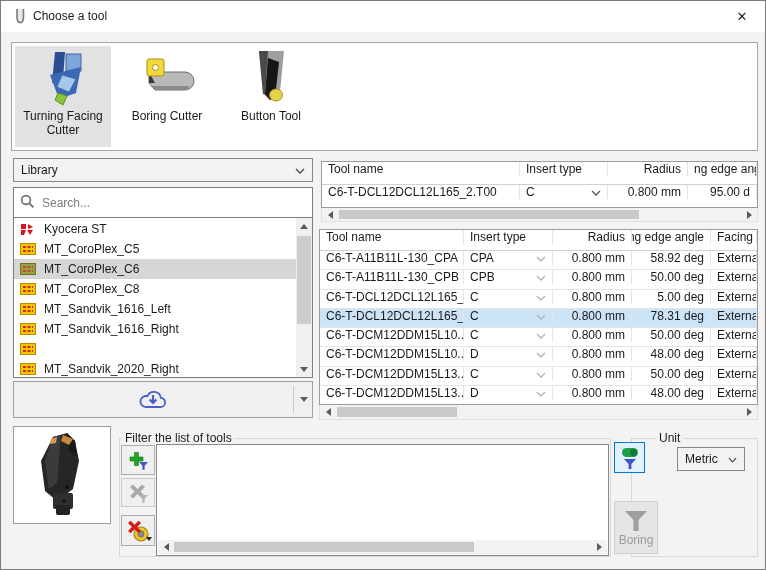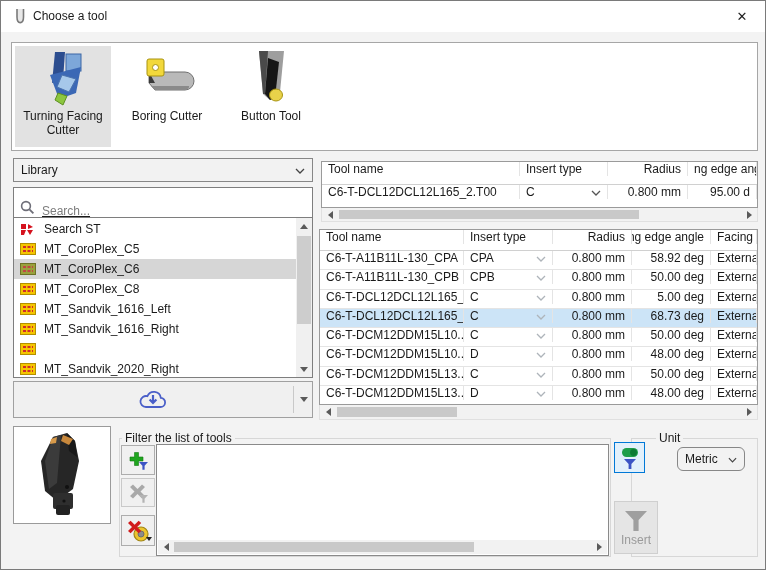--- a/index.html
+++ b/index.html
@@ -17,21 +17,21 @@
   #top-panel { position:absolute; left:10px; top:41px; width:747px; height:109px; background:#fff; border:1px solid #a6a6a6; display:flex; padding:3px 3px; }
   .tooltype { width:96px; height:101px; display:flex; flex-direction:column; align-items:center; padding-top:4px; margin-right:8px; }
   .tooltype.sel { background:#e2e2e2; }
   .tooltype .ticon { width:56px; height:56px; }
   .tooltype .tlabel { margin-top:3px; text-align:center; line-height:14px; width:92px; }
 
   
   .combo { position:absolute; background:#f2f2f2; border:1px solid #878787; display:flex; align-items:center; padding:0 7px; }
   .combo .chev { margin-left:auto; }
   #lib-combo { left:12px; top:157px; width:300px; height:24px; }
-  #search-box { position:absolute; left:12px; top:186px; width:300px; height:32px; background:#fff; border:1px solid #7e7e7e; display:flex; align-items:flex-end; padding:0 6px;text-decoration:underline; }
+  #search-box { position:absolute; left:12px; top:186px; width:300px; height:32px; background:#fff; border:1px solid #7e7e7e; display:flex; align-items:center; padding:0 6px; }
   #search-box .ph { color:#7d7d7d; margin-left:7px; }
   #listbox { position:absolute; left:12px; top:216px; width:300px; height:161px; background:#fff; border:1px solid #7e7e7e; overflow:hidden; }
   .libitem { position:relative; height:20px; display:flex; align-items:center; padding-left:6px; }
   .libitem.sel { background:#d6d6d6; }
   .libitem .licon { width:16px; height:12px; margin-right:8px; flex:none; }
   
   .vsb { position:absolute; right:0; top:0; bottom:0; width:16px; background:#f0f0f0; }
   .vsb .arr { position:absolute; left:0; width:16px; height:16px; display:flex; align-items:center; justify-content:center; }
   .vsb .thumb { position:absolute; left:1px; width:14px; background:#cdcdcd; }
   .tri-up { width:0; height:0; border:4px solid transparent; border-bottom:5px solid #5a5a5a; margin-top:-4px;}
@@ -73,21 +73,21 @@
   .sqbtn { position:absolute; background:#f0f0f0; border:1px solid #adadad; display:flex; align-items:center; justify-content:center; }
   .sqbtn.disabled { border-color:#c9c9c9; }
   #add-filter-btn { left:120px; top:444px; width:34px; height:30px; }
   #remove-filter-btn { left:120px; top:477px; width:34px; height:29px; }
   #clear-filter-btn { left:120px; top:514px; width:34px; height:31px; }
   #clear-filter-btn .mini-dd { position:absolute; right:2px; bottom:1px; width:0; height:0; border:3px solid transparent; border-top:4px solid #222; }
   #filter-list { position:absolute; left:155px; top:443px; width:453px; height:112px; background:#fff; border:1px solid #8a8a8a; }
   #filter-list .hsb { left:1px; right:1px; bottom:1px; height:14px; }
   #toggle-filter-btn { position:absolute; left:613px; top:441px; width:31px; height:31px; background:#e2f0fb; border:1px solid #0078d7; display:flex; flex-direction:column; align-items:center; justify-content:center; z-index:3; }
   #filters-btn { position:absolute; left:613px; top:500px; width:44px; height:53px; background:#e5e5e5; border:1px solid #cfcfcf; display:flex; flex-direction:column; align-items:center; justify-content:center; z-index:3; color:#9a9a9a; }
-  #unit-combo { left:676px; top:446px; width:68px; height:24px; z-index:3;border-radius:6px; }
+  #unit-combo { left:676px; top:446px; width:68px; height:24px; z-index:3; }
 </style>
 </head>
 <body>
 
 <div id="dialog">
 
   <div id="titlebar">
     <span id="title-icon">
       <svg width="13" height="17" viewBox="0 0 13 17">
           <path d="M3 1 v8 c0 3.4 1.4 5.6 3.2 5.6 S9.5 12.4 9.5 9 V1" fill="#e8e8e8" stroke="#7a7a7a" stroke-width="1.6"></path>
@@ -150,21 +150,21 @@
 
   <div id="listbox">
     <div id="libitems" style="position:absolute; left:0; top:1px; right:16px;">
         <div class="libitem">
           <span class="licon"><svg width="14" height="13" viewBox="0 0 14 13">
               <polygon points="1,1 6,1 6,6 1,6" fill="#d5121e"></polygon>
               <polygon points="8,1 13,4 8,6" fill="#d5121e"></polygon>
               <polygon points="1,7 6,7 4,12 1,12" fill="#d5121e"></polygon>
               <polygon points="7,7 13,7 10,12" fill="#d5121e"></polygon>
             </svg></span>
-          <span>Search ST</span>
+          <span>Kyocera ST</span>
         </div>
         <div class="libitem">
           <span class="licon"><svg width="16" height="12" viewBox="0 0 16 12">
               <rect x="0.5" y="0.5" width="15" height="11" fill="#f5c400" stroke="#b38f00"></rect>
               <line x1="3" y1="4" x2="13" y2="4" stroke="#d02a2a" stroke-width="2" stroke-dasharray="3,1.5"></line>
               <line x1="3" y1="8" x2="13" y2="8" stroke="#d02a2a" stroke-width="2" stroke-dasharray="3,1.5"></line>
             </svg></span>
           <span>MT_CoroPlex_C5</span>
         </div>
         <div class="libitem sel">
@@ -315,21 +315,21 @@
         </div>
         <div class="trow sel" style="flex: 1 1 0%;">
           <div class="tcell" style="width: 144px;">C6-T-DCL12DCL12L165_2</div>
           <div class="tcell" style="width: 89px;">
             <span>C</span>
             <span class="cellchev"><svg width="10" height="6" viewBox="0 0 10 6">
                 <polyline points="1,1 5,5 9,1" fill="none" stroke="#aeb4ba" stroke-width="1.3"></polyline>
               </svg></span>
           </div>
           <div class="tcell r" style="width: 79px;">0.800 mm</div>
-          <div class="tcell r" style="width: 79px;">68.73 deg</div>
+          <div class="tcell r" style="width: 79px;">78.31 deg</div>
           <div class="tcell" style="flex: 1 1 0%;">Externa</div>
         </div>
         <div class="trow" style="flex: 1 1 0%;">
           <div class="tcell" style="width: 144px;">C6-T-DCM12DDM15L10...</div>
           <div class="tcell" style="width: 89px;">
             <span>C</span>
             <span class="cellchev"><svg width="10" height="6" viewBox="0 0 10 6">
                 <polyline points="1,1 5,5 9,1" fill="none" stroke="#aeb4ba" stroke-width="1.3"></polyline>
               </svg></span>
           </div>
@@ -441,21 +441,21 @@
       <rect x="2" y="1" width="16" height="9" rx="4.5" fill="#1e9e4a"></rect>
       <circle cx="13.5" cy="5.5" r="3.4" fill="#0c7a35"></circle>
       <path d="M4 12 h12 l-4.6 5 v5 h-2.8 v-5 z" fill="#3c54c4"></path>
     </svg>
   </div>
 
   <div id="filters-btn">
     <svg width="26" height="24" viewBox="0 0 26 24">
       <path d="M2 2 h22 l-8.4 9 v11 h-5.2 v-11 z" fill="#9f9f9f"></path>
     </svg>
-    <span>Insert</span>
+    <span>Boring</span>
   </div>
 
   <div class="groupbox" id="unit-group">
     <span class="glabel">Unit</span>
   </div>
   <div class="combo" id="unit-combo">
     <span>Metric</span>
     <span class="chev">
       <svg width="9" height="6" viewBox="0 0 10 6">
           <polyline points="1,1 5,5 9,1" fill="none" stroke="#444" stroke-width="1.3"></polyline>

